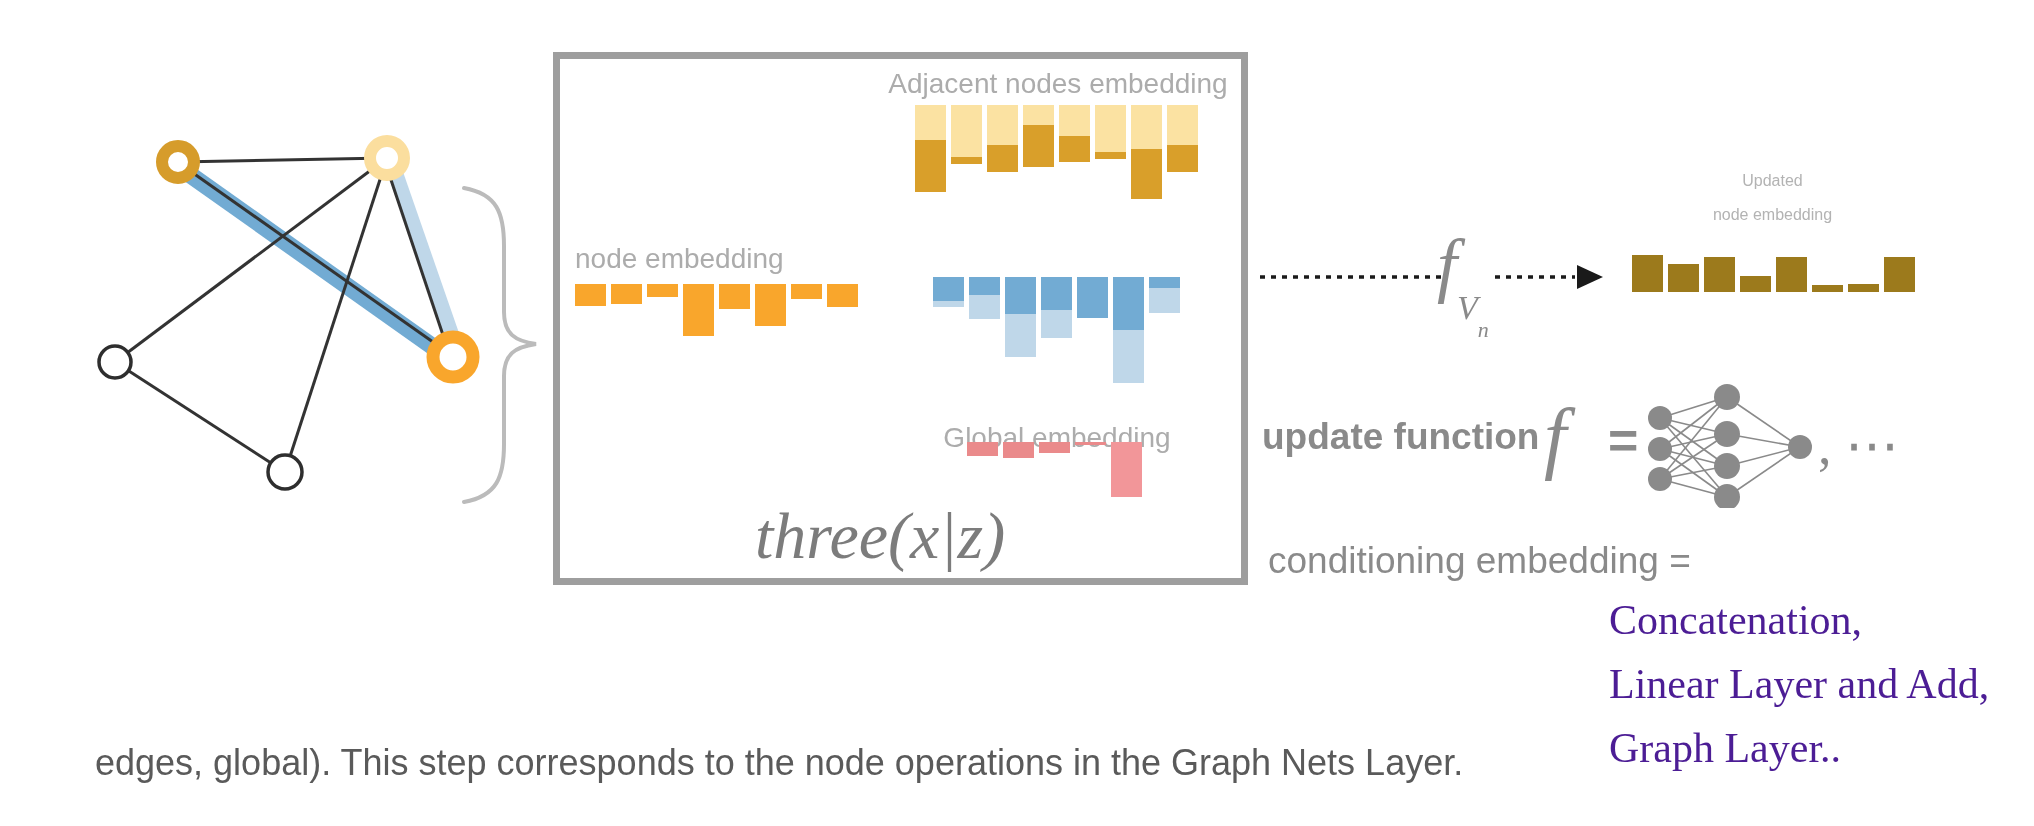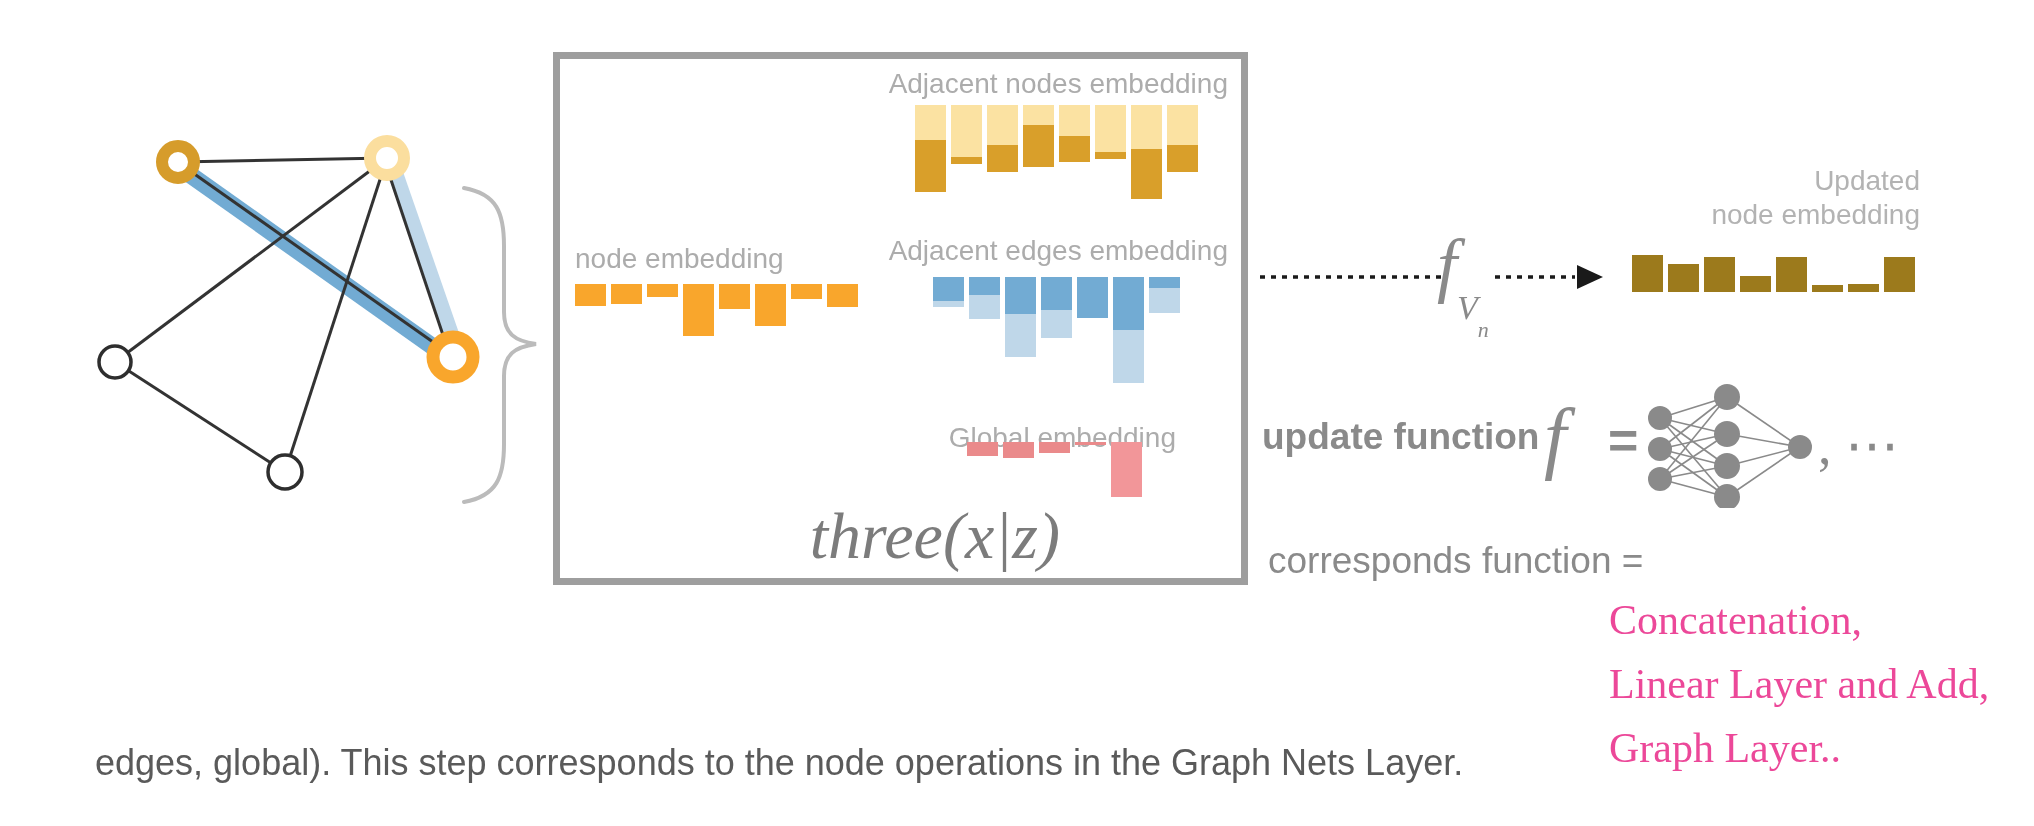--- a/index.html
+++ b/index.html
@@ -1,30 +1,30 @@
 <!DOCTYPE html>
 <html><head>
 <meta charset="utf-8">
 <style>
   html,body{margin:0;padding:0;background:#fff;}
   #canvas{position:relative;width:2034px;height:826px;background:#ffffff;overflow:hidden;
           font-family:"Liberation Sans",sans-serif;}
   .abs{position:absolute;}
   .lbl{color:#acacac;font-size:28px;white-space:nowrap;}
-  .center{text-align:right;}
+  .center{text-align:center;}
   .chart{display:flex;gap:5px;align-items:flex-start;}
   .chart.up{align-items:flex-end;}
   .chart .bar{width:31px;display:flex;flex-direction:column;}
   .chart .bar div{width:100%;}
   .box{border:7px solid #9e9e9e;box-sizing:border-box;background:#fff;}
   .serif-it{font-family:"Liberation Serif",serif;font-style:italic;color:#8a8a8a;}
   .grytxt{color:#8a8a8a;font-size:37px;white-space:nowrap;}
-  .serif-list{font-family:"Liberation Serif",serif;color:#ec4899;font-size:42px;line-height:64px;white-space:nowrap;}
+  .serif-list{font-family:"Liberation Serif",serif;color:#4c1d95;font-size:42px;line-height:64px;white-space:nowrap;}
   .caption{color:#5a5a5a;font-size:36px;line-height:50px;white-space:nowrap;}
-  .updlbl{color:#b3b3b3;font-size:28px;line-height:34px;}
+  .updlbl{color:#b3b3b3;font-size:16px;line-height:34px;}
   .fvn .f-main{font-family:"Liberation Serif",serif;font-style:italic;font-size:72px;color:#8a8a8a;}
   .fvn .f-sub{font-family:"Liberation Serif",serif;font-style:italic;font-size:34px;color:#8a8a8a;position:relative;top:30px;}
   .fvn .f-subsub{font-family:"Liberation Serif",serif;font-style:italic;font-size:22px;color:#8a8a8a;position:relative;top:48px;}
   .eq{color:#8a8a8a;font-size:52px;font-weight:700;}
 </style>
 </head>
 <body>
 
 <div id="canvas">
 
@@ -109,21 +109,20 @@
       <div class="bar">
         <div style="height: 44px; background: rgb(251, 226, 162);"></div>
         <div style="height: 50px; background: rgb(217, 159, 42);"></div>
       </div>
       <div class="bar">
         <div style="height: 40px; background: rgb(251, 226, 162);"></div>
         <div style="height: 27px; background: rgb(217, 159, 42);"></div>
       </div>
     </div>
 
-  <div class="abs lbl center" style="left:888px;top:235px;width:340px;">Adjacent edges embedding</div>
   <div class="abs chart" style="left:933px;top:277px;">
       <div class="bar">
         <div style="height: 24px; background: rgb(114, 171, 211);"></div>
         <div style="height: 6px; background: rgb(191, 215, 233);"></div>
       </div>
       <div class="bar">
         <div style="height: 18px; background: rgb(114, 171, 211);"></div>
         <div style="height: 24px; background: rgb(191, 215, 233);"></div>
       </div>
       <div class="bar">
@@ -238,21 +237,21 @@
         <circle cx="18" cy="96" r="12"></circle>
       <circle cx="85" cy="14" r="13"></circle>
         <circle cx="85" cy="51" r="13"></circle>
         <circle cx="85" cy="83" r="13"></circle>
         <circle cx="85" cy="114" r="13"></circle>
       <circle cx="158" cy="64" r="12"></circle>
     </g>
   </svg>
   <div class="abs" style="left:1818px;top:414px;font-family:'Liberation Serif',serif;font-size:54px;color:#8a8a8a;">, ⋯</div>
 
-  <div class="abs grytxt" style="left:1268px;top:540px;">corresponds function =</div>
+  <div class="abs grytxt" style="left:1268px;top:540px;">conditioning embedding =</div>
   <div class="abs serif-list" style="left:1609px;top:588px;">
     <div>Concatenation,</div>
     <div>Linear Layer and Add,</div>
     <div>Graph Layer..</div>
   </div>
 
   <div class="abs caption" style="left:95px;top:738px;">
     <div>edges, global). This step corresponds to the node operations in the Graph Nets Layer.</div>
   </div>
 

